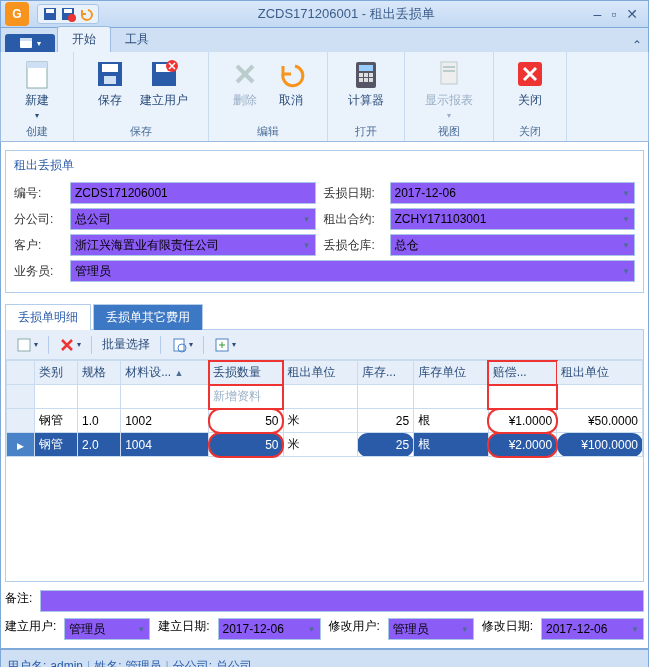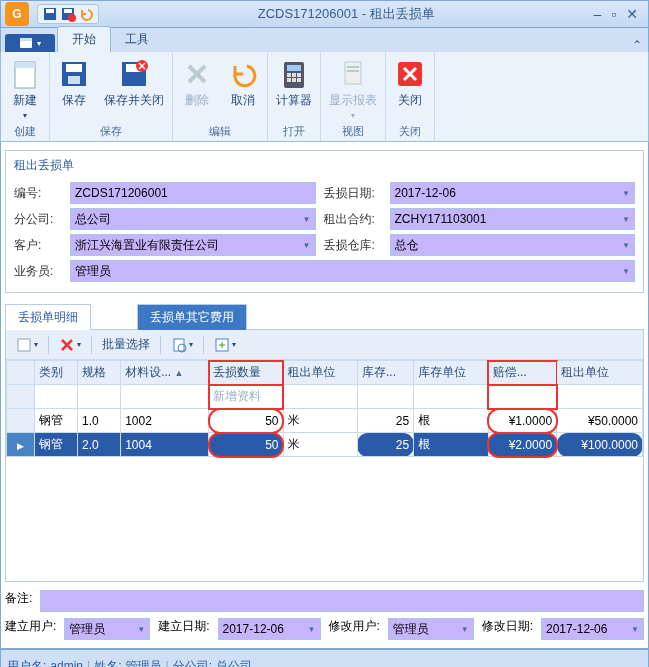--- a/index.html
+++ b/index.html
@@ -13,43 +13,43 @@
 .titlebar .winctrl { display: flex; gap: 10px; margin-right: 10px; color: #3b5d8a; font-size: 14px; }
 .titlebar .winctrl span { cursor: pointer; }
 
 .ribbon-tabs { height: 24px; background: #cfe0f5; border-left: 1px solid #7ea8d8; border-right: 1px solid #7ea8d8; display: flex; align-items: flex-end; padding-left: 4px; }
 .ribbon-tabs .file-btn { background: #2a5ba8; color: #fff; padding: 3px 14px; border-radius: 3px 3px 0 0; margin-right: 2px; display: flex; align-items: center; gap: 4px; }
 .ribbon-tabs .tab { padding: 4px 14px; color: #2b4d7a; cursor: pointer; }
 .ribbon-tabs .tab.active { background: #eaf2fc; border: 1px solid #9bbce0; border-bottom: none; border-radius: 3px 3px 0 0; }
 .ribbon-tabs .expand { margin-left: auto; margin-right: 6px; color: #3b5d8a; }
 
 .ribbon { height: 90px; background: #eaf2fc; border: 1px solid #9bbce0; border-top: none; display: flex; }
-.group { border-right: 1px solid #c8dbef; display: flex; flex-direction: column; align-items: center; padding: 4px 4px 2px; }
+.group { border-right: 1px solid #c8dbef; display: flex; flex-direction: column; align-items: center; padding: 4px 16px 2px; }
 .group-btns { display: flex; gap: 6px; flex: 1; align-items: flex-start; }
 .group-label { font-size: 11px; color: #4a6c95; margin-top: auto; }
 .big-btn { display: flex; flex-direction: column; align-items: center; gap: 2px; padding: 2px 4px; cursor: pointer; color: #2b4d7a; }
 .big-btn.disabled { color: #9bb0c6; }
 .big-btn .icon { width: 32px; height: 32px; display: flex; align-items: center; justify-content: center; }
 .big-btn .label { font-size: 12px; white-space: nowrap; }
 .chev { font-size: 8px; }
 
 .content { border: 1px solid #7ea8d8; border-top: none; height: calc(667px - 28px - 24px - 90px - 18px); padding: 8px 4px 4px; display: flex; flex-direction: column; }
 .panel { border: 1px solid #b4cdeb; padding: 6px 8px 10px; }
 .panel-title { color: #2a5ba8; margin-bottom: 8px; }
 .form-grid { display: grid; grid-template-columns: 48px 1fr 58px 1fr; gap: 4px 8px; align-items: center; }
 .form-grid label { color: #333; white-space: nowrap; text-align: left; }
 .combo { position: relative; }
-.combo input { width: 100%; height: 22px; border: 1px solid #a9c6e7; padding: 0 18px 0 4px; font-size: 12px; background: #c4b5fd; }
+.combo input { width: 100%; height: 22px; border: 1px solid #a9c6e7; padding: 0 18px 0 4px; font-size: 12px; background: #8b5cf6; }
 .combo .drop { position: absolute; right: 2px; top: 2px; width: 14px; height: 18px; display: flex; align-items: center; justify-content: center; color: #4a6c95; font-size: 9px; cursor: pointer; }
 .two-span { grid-column: span 3; }
 
 .detail-tabs { margin-top: 10px; display: flex; border-bottom: 1px solid #b4cdeb; }
 .detail-tabs .dtab { padding: 4px 12px; border: 1px solid #b4cdeb; border-bottom: none; margin-right: 2px; background: #d9e7f7; color: #2a5ba8; cursor: pointer; position: relative; top: 1px; }
 .detail-tabs .dtab.active { background: #fff; }
-.detail-tabs .dtab:not(.active) { background: #3d78c4; color: #fff; margin-left: 44px; }
+.detail-tabs .dtab:not(.active) { background: #3d78c4; color: #fff; }
 
 .detail-panel { border: 1px solid #b4cdeb; border-top: none; flex: 1; display: flex; flex-direction: column; min-height: 180px; }
 .toolbar { height: 30px; background: #e6eef9; border-bottom: 1px solid #c8dbef; display: flex; align-items: center; padding: 0 6px; gap: 4px; }
 .toolbar .sep { width: 1px; height: 18px; background: #b4cdeb; margin: 0 2px; }
 .toolbar .tbtn { display: flex; align-items: center; gap: 2px; padding: 2px 4px; cursor: pointer; color: #2b4d7a; }
 
 .grid-wrap { flex: 1; overflow: auto; background: #fff; position: relative; }
 table.grid { border-collapse: collapse; width: 100%; }
 table.grid th, table.grid td { border: 1px solid #c8dbef; padding: 3px 4px; font-size: 12px; height: 22px; white-space: nowrap; }
 table.grid th { background: #e6eef9; color: #2b4d7a; font-weight: normal; text-align: left; position: relative; }
@@ -152,21 +152,21 @@
       </div>
       <div class="big-btn">
         <div class="icon">
             <svg width="32" height="32">
               <rect x="4" y="4" width="24" height="24" fill="#2a5ba8"></rect>
               <rect x="8" y="6" width="16" height="8" fill="#fff"></rect>
               <circle cx="24" cy="8" r="6" fill="#e33"></circle>
               <path d="M21 5 L27 11 M27 5 L21 11" stroke="#fff" stroke-width="1.5"></path>
             </svg>
           </div>
-        <div class="label">保存并关闭</div>
+        <div class="label">建立用户</div>
       </div>
     </div>
     <div class="group-label">保存</div>
   </div>
   <div class="group">
     <div class="group-btns">
       <div class="big-btn disabled">
         <div class="icon">
             <svg width="32" height="32">
               <path d="M8 8 L24 24 M24 8 L8 24" stroke="#bcc" stroke-width="4"></path>

